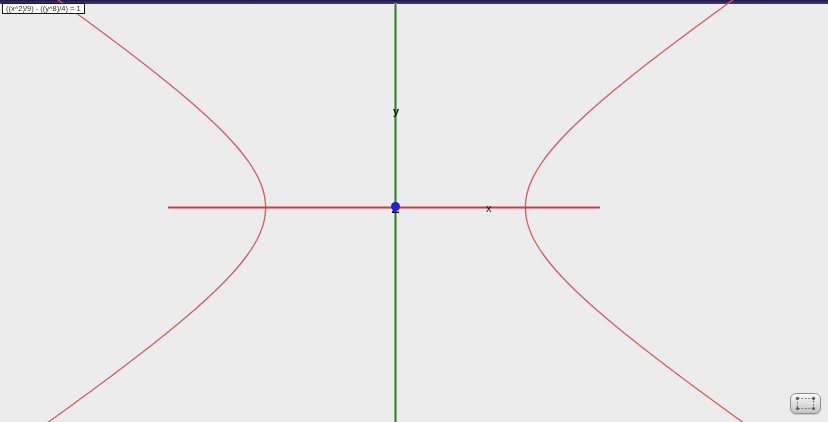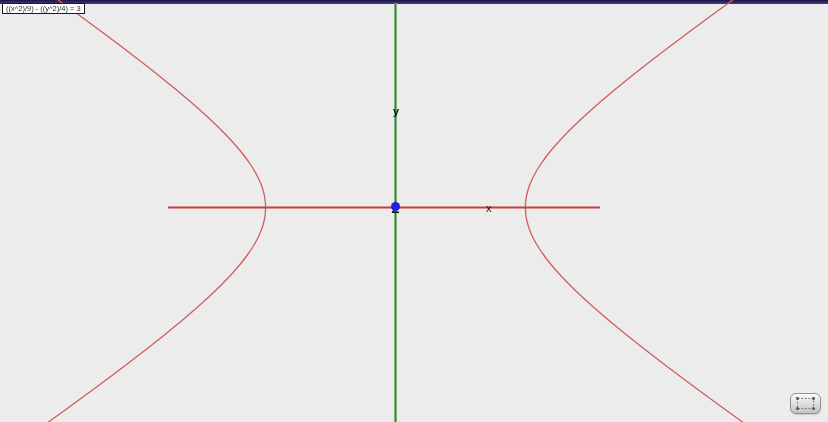--- a/index.html
+++ b/index.html
@@ -42,21 +42,21 @@
       <line x1="395.5" y1="3" x2="395.5" y2="422" stroke="#8fbf8f" stroke-width="3"></line>
       <line x1="395.5" y1="3" x2="395.5" y2="422" stroke="#3c7d3c" stroke-width="1.4"></line>
       <text x="486" y="212" font-size="11" fill="#151515" font-family="&quot;Liberation Sans&quot;, sans-serif">x</text>
       <text x="396" y="115" font-size="11" font-weight="bold" fill="#151515" text-anchor="middle" font-family="&quot;Liberation Sans&quot;, sans-serif">y</text>
       <text x="395.5" y="213" font-size="13" font-weight="bold" fill="#151515" text-anchor="middle" font-family="&quot;Liberation Sans&quot;, sans-serif">Z</text>
       <circle cx="395.5" cy="206.5" r="4.5" fill="#2121dd"></circle>
     </svg>
 </div>
 
 <div class="equation-tag">
-  <span>((x^2)/9) - ((y^2)/4) = 3</span>
+  <span>((x^2)/9) - ((y^8)/4) = 1</span>
 </div>
 
 <button class="fit-button">
   <svg width="21" height="13" viewBox="0 0 21 13">
     <rect x="2.5" y="1.5" width="16" height="10" fill="none" stroke="#7d7d7d" stroke-width="1" stroke-dasharray="2,1.6"></rect>
     <circle cx="2.5" cy="1.5" r="1.6" fill="#5f5f5f"></circle>
     <circle cx="18.5" cy="1.5" r="1.6" fill="#5f5f5f"></circle>
     <circle cx="2.5" cy="11.5" r="1.6" fill="#5f5f5f"></circle>
     <circle cx="18.5" cy="11.5" r="1.6" fill="#5f5f5f"></circle>
   </svg>

